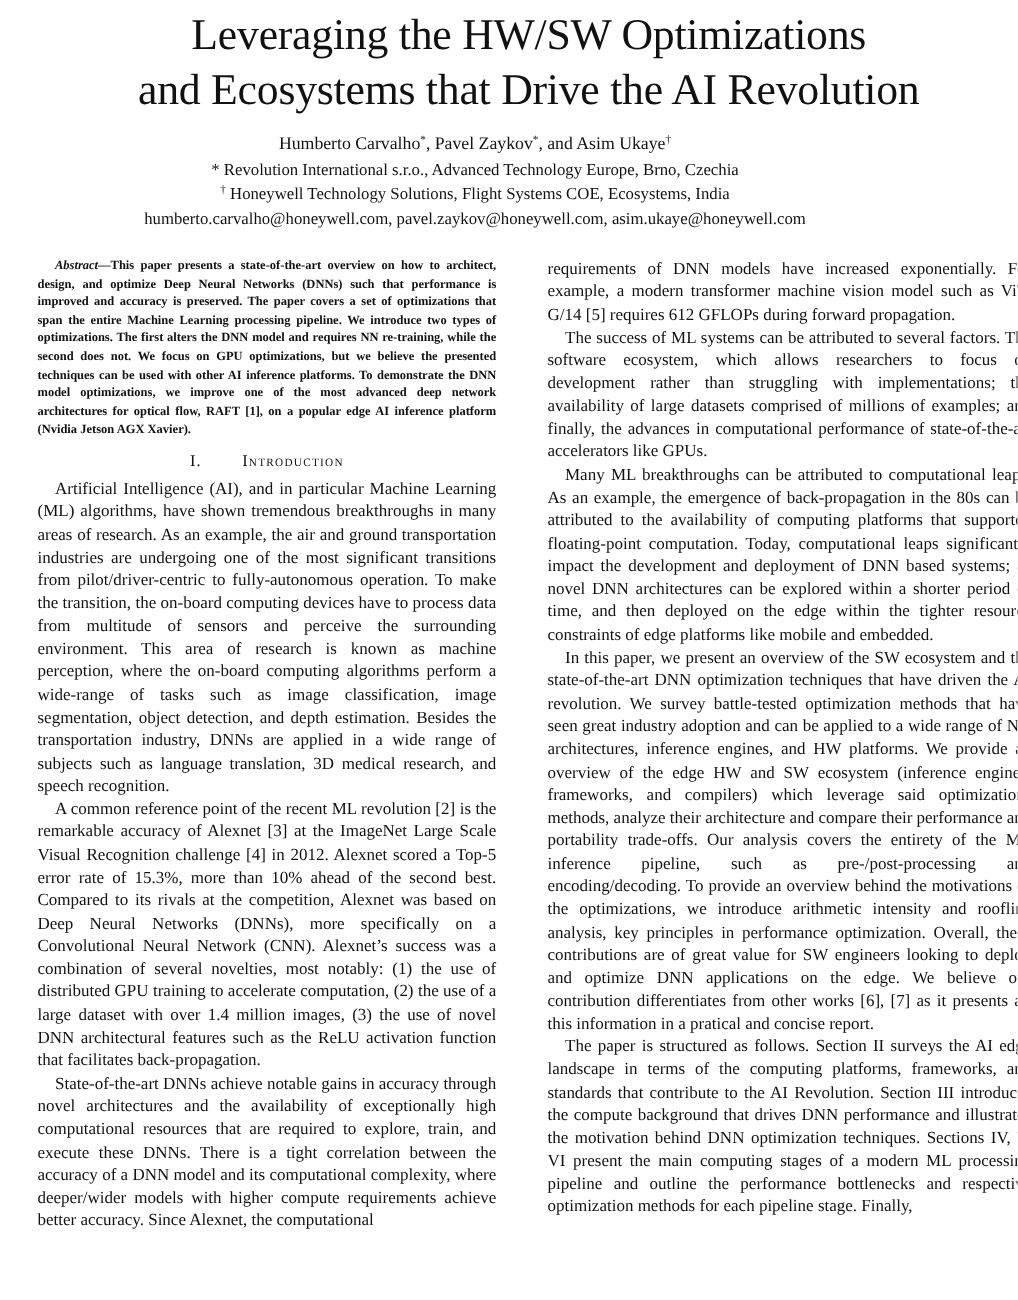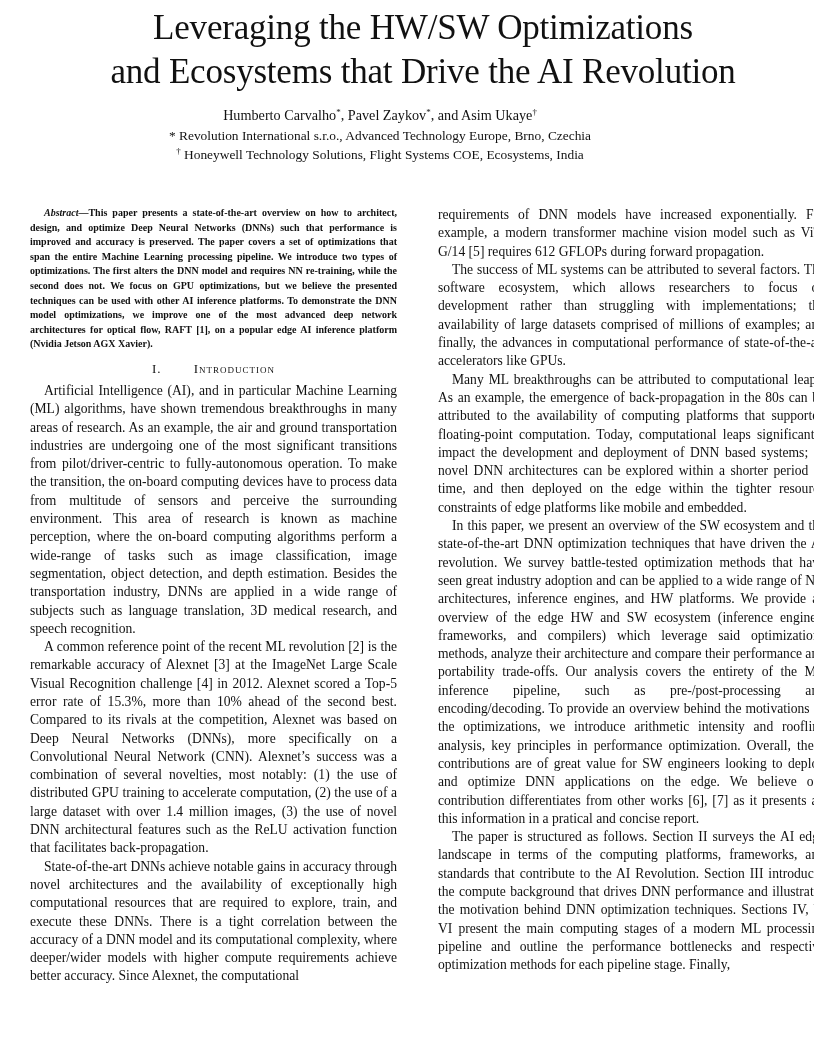--- a/index.html
+++ b/index.html
@@ -51,20 +51,21 @@
 <div class="authors">
   <span class="line">
     <span>Humberto Carvalho</span><sup>*</sup><span>, </span><span>Pavel Zaykov</span><sup>*</sup><span>, and </span><span>Asim Ukaye</span><sup>†</sup>
   </span>
   <span class="line aff">
     <span>*</span><span> Revolution International s.r.o., Advanced Technology Europe, Brno, Czechia</span>
   </span>
   <span class="line aff">
     <sup>†</sup><span> Honeywell Technology Solutions, Flight Systems COE, Ecosystems, India</span>
   </span>
+  <span class="line aff">humberto.carvalho@honeywell.com, pavel.zaykov@honeywell.com, asim.ukaye@honeywell.com</span>
 </div>
 
 <div class="col col-left">
   <p class="abstract"><span class="label">Abstract</span><span>—</span><span>This paper presents a state-of-the-art overview on how to architect, design, and optimize Deep Neural Networks (DNNs) such that performance is improved and accuracy is preserved. The paper covers a set of optimizations that span the entire Machine Learning processing pipeline. We introduce two types of optimizations. The first alters the DNN model and requires NN re-training, while the second does not. We focus on GPU optimizations, but we believe the presented techniques can be used with other AI inference platforms. To demonstrate the DNN model optimizations, we improve one of the most advanced deep network architectures for optical flow, RAFT [1], on a popular edge AI inference platform (Nvidia Jetson AGX Xavier).</span></p>
 
   <div class="section-heading"><span>I. </span><span class="sc">Introduction</span></div>
 
   <p class="para">Artificial Intelligence (AI), and in particular Machine Learning (ML) algorithms, have shown tremendous breakthroughs in many areas of research. As an example, the air and ground transportation industries are undergoing one of the most significant transitions from pilot/driver-centric to fully-autonomous operation. To make the transition, the on-board computing devices have to process data from multitude of sensors and perceive the surrounding environment. This area of research is known as machine perception, where the on-board computing algorithms perform a wide-range of tasks such as image classification, image segmentation, object detection, and depth estimation. Besides the transportation industry, DNNs are applied in a wide range of subjects such as language translation, 3D medical research, and speech recognition.</p>
   <p class="para">A common reference point of the recent ML revolution [2] is the remarkable accuracy of Alexnet [3] at the ImageNet Large Scale Visual Recognition challenge [4] in 2012. Alexnet scored a Top-5 error rate of 15.3%, more than 10% ahead of the second best. Compared to its rivals at the competition, Alexnet was based on Deep Neural Networks (DNNs), more specifically on a Convolutional Neural Network (CNN). Alexnet’s success was a combination of several novelties, most notably: (1) the use of distributed GPU training to accelerate computation, (2) the use of a large dataset with over 1.4 million images, (3) the use of novel DNN architectural features such as the ReLU activation function that facilitates back-propagation.</p>
   <p class="para">State-of-the-art DNNs achieve notable gains in accuracy through novel architectures and the availability of exceptionally high computational resources that are required to explore, train, and execute these DNNs. There is a tight correlation between the accuracy of a DNN model and its computational complexity, where deeper/wider models with higher compute requirements achieve better accuracy. Since Alexnet, the computational</p>

